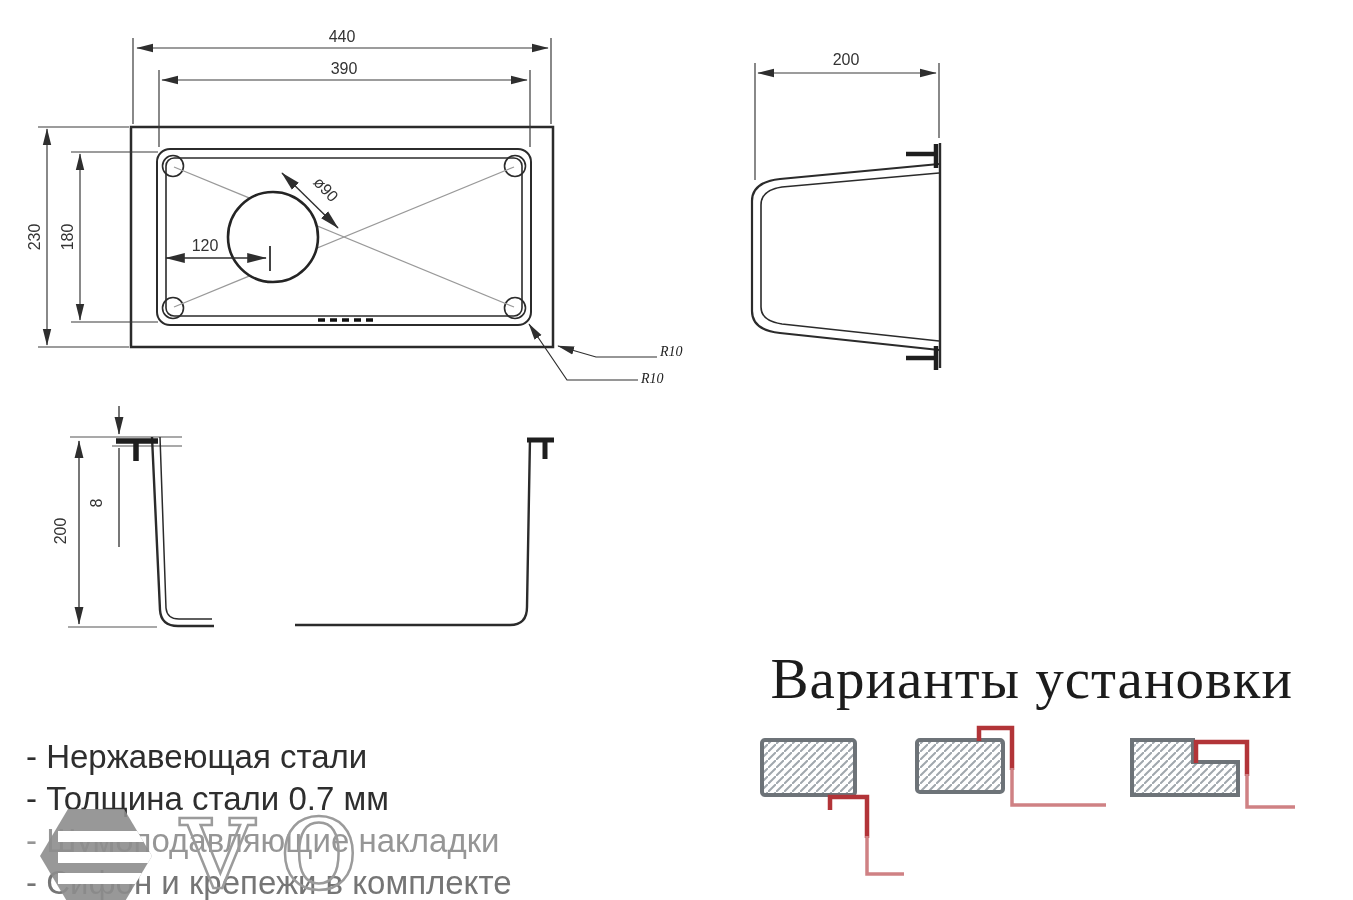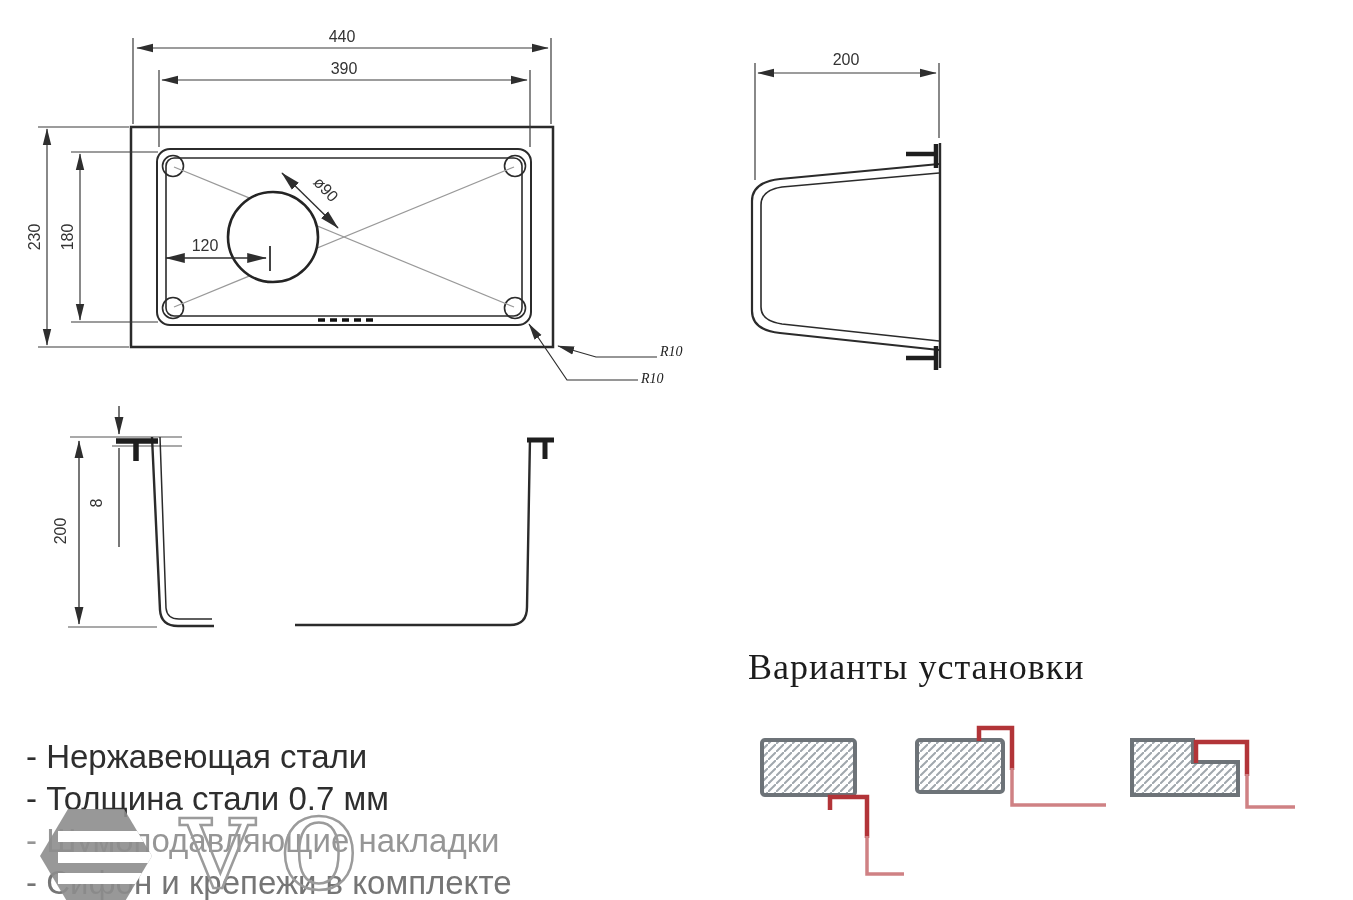--- a/index.html
+++ b/index.html
@@ -1,22 +1,22 @@
 <!DOCTYPE html>
 <html><head>
 <meta charset="utf-8">
 <style>
   html,body{margin:0;padding:0;background:#fff;}
   #stage{position:relative;width:1353px;height:900px;background:#ffffff;overflow:hidden;
          font-family:"Liberation Sans",sans-serif;}
   svg{position:absolute;overflow:visible;}
   .dimtxt{font:16px "Liberation Sans",sans-serif;fill:#333;}
   .radtxt{font:italic 14px "Liberation Serif",serif;fill:#222;}
-  #title{position:absolute;left:748px;top:646px;width:545px;text-align:left;
-         font-family:"Liberation Serif",serif;font-size:36px;color:#1c1c1c;letter-spacing:1px;}
+  #title{position:absolute;left:748px;top:646px;width:545px;text-align:right;
+         font-family:"Liberation Serif",serif;font-size:57px;color:#1c1c1c;letter-spacing:1px;}
   #features{position:absolute;left:26px;top:736px;font-size:33px;line-height:42px;color:#2e2e2e;}
   #features .f3{color:#969696;}
   #features .f4{color:#757575;}
 </style>
 </head>
 <body>
 
 <div id="stage">
 
   <svg style="left:0;top:0;width:720px;height:420px" viewBox="0 0 720 420">

